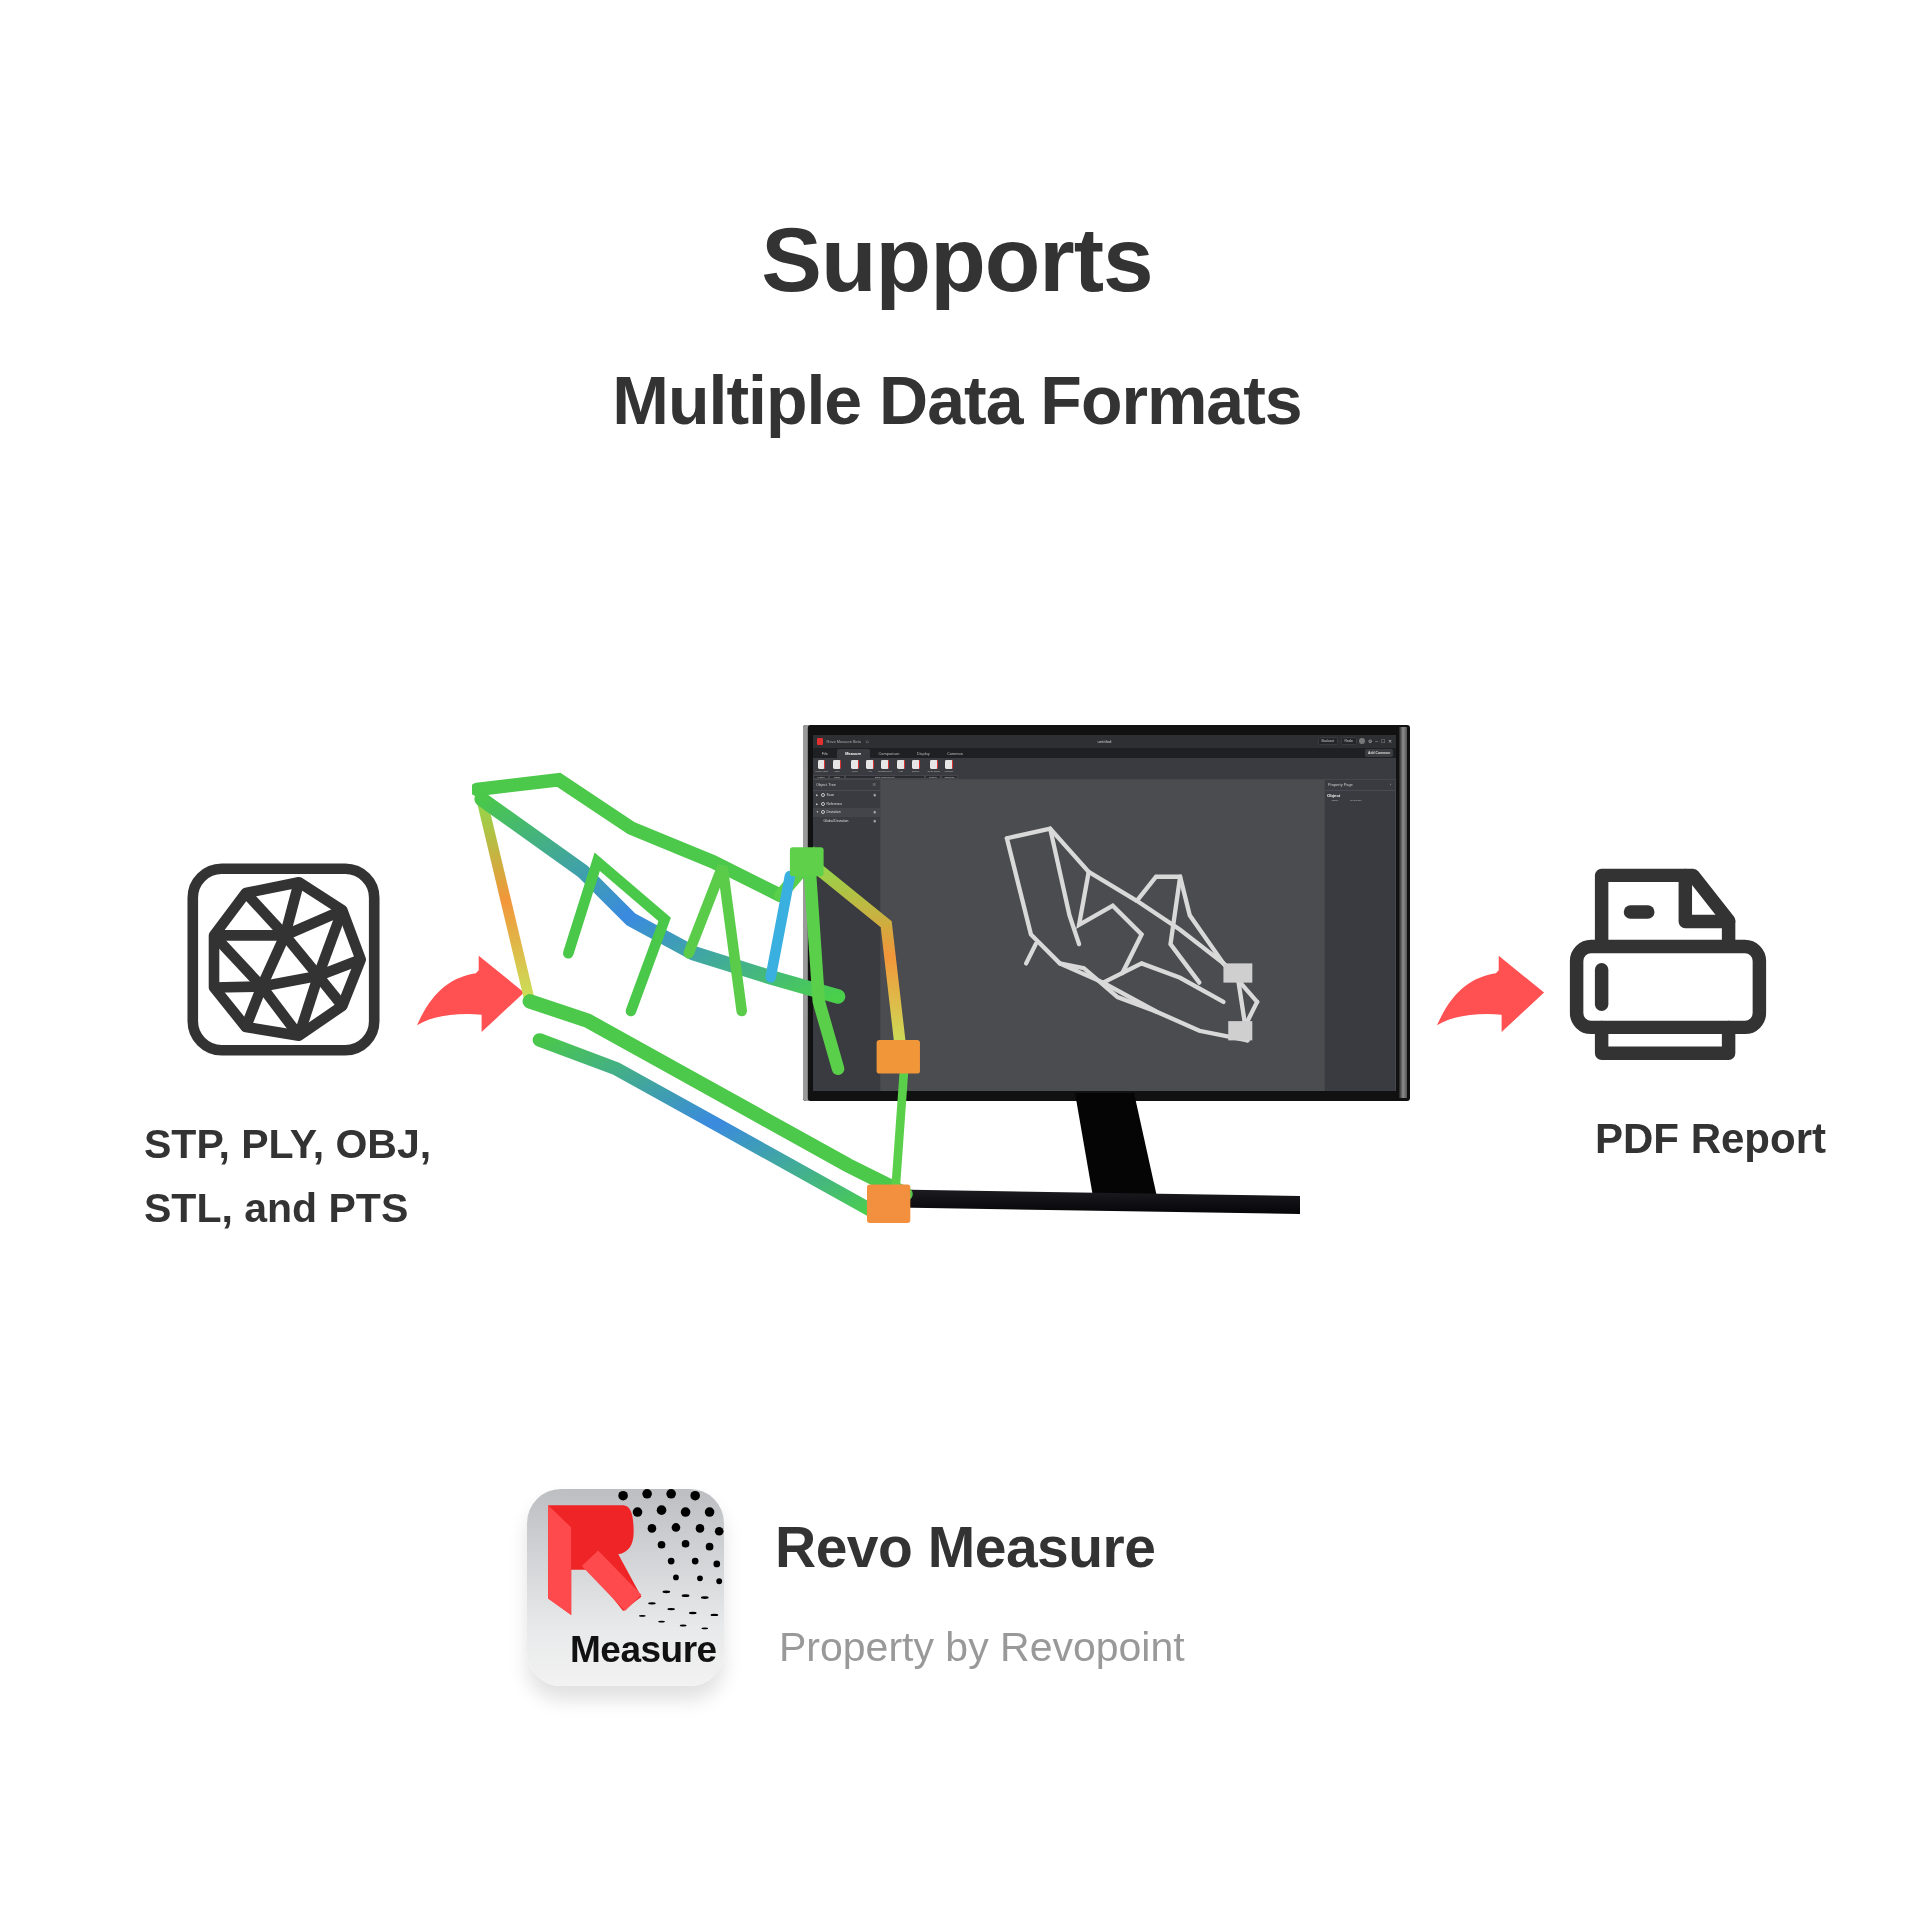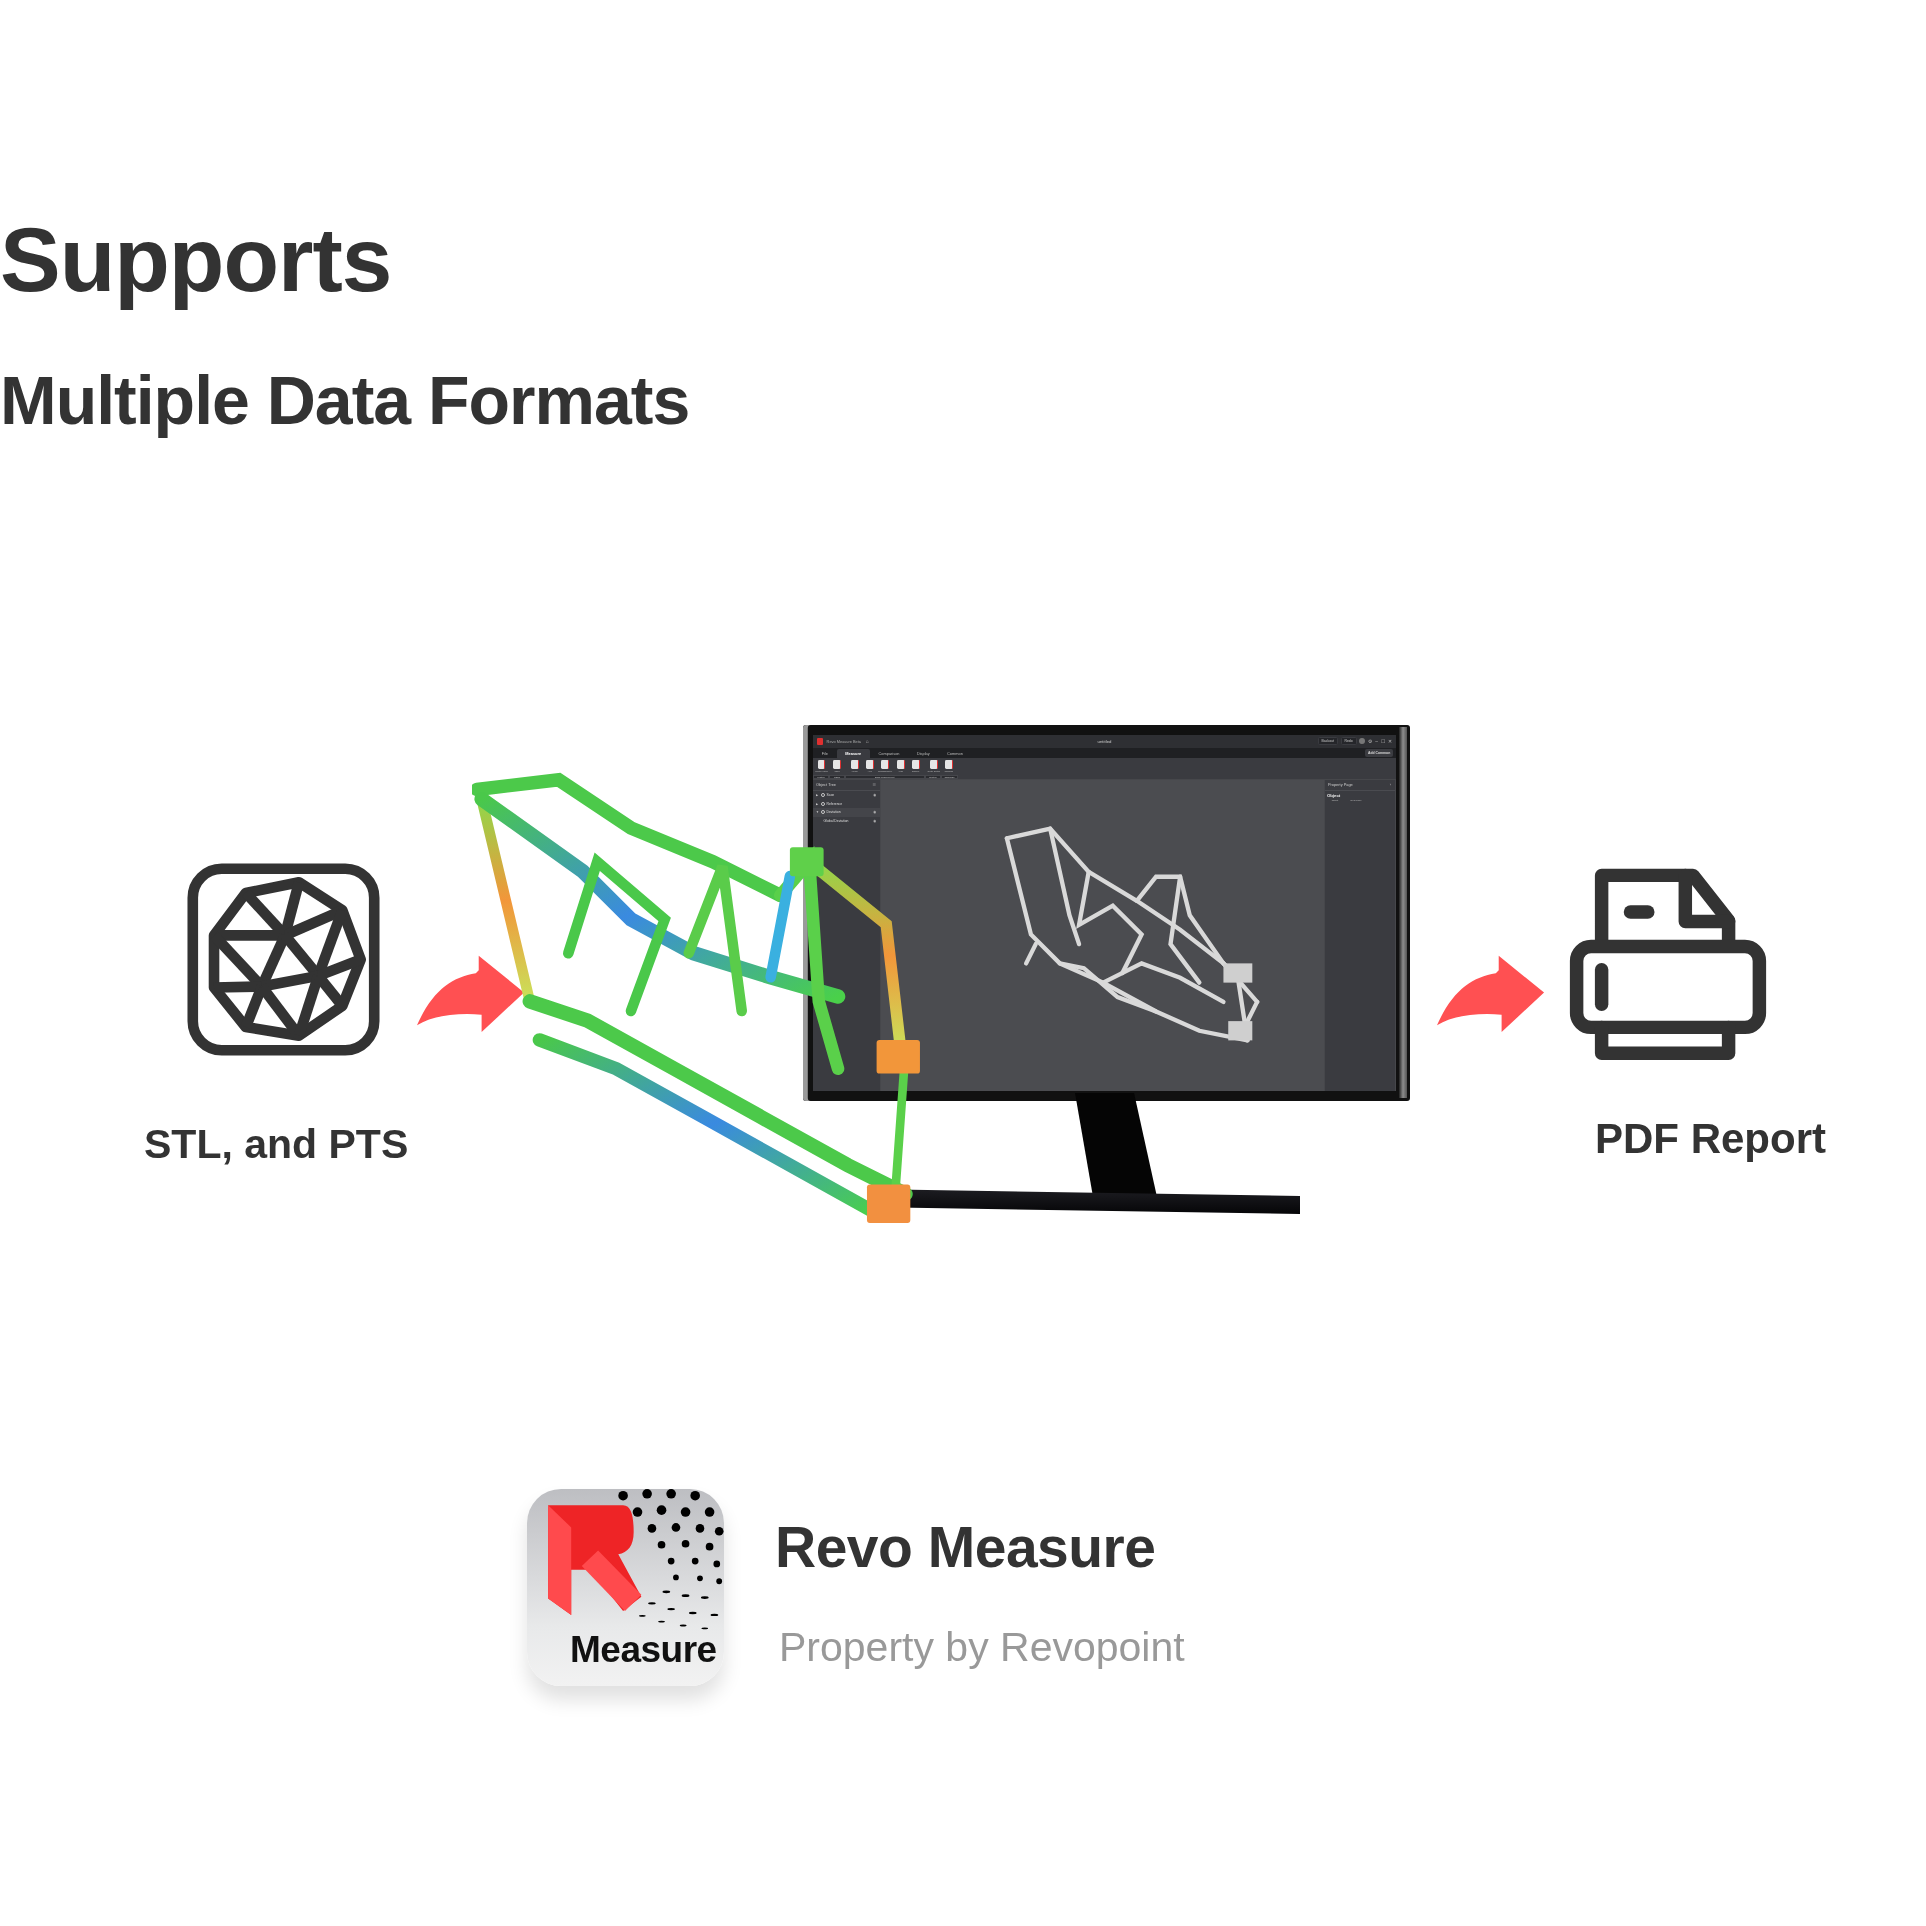--- a/index.html
+++ b/index.html
@@ -1,19 +1,19 @@
 <!DOCTYPE html>
 <html style="font-size:7.7px"><head>
 <meta charset="utf-8">
 <style>
   * { box-sizing: border-box; margin: 0; padding: 0; }
   html, body { width: 1926px; height: 1926px; background: #ffffff; overflow: hidden; }
   body { position: relative; font-family: "Liberation Sans", "DejaVu Sans", sans-serif; color: #333333; }
 
-  .headline { position: absolute; left: 0; width: 1914px; text-align: left; font-weight: 700; color: #333333; letter-spacing: -1px; }
+  .headline { position: absolute; left: 0; width: 1914px; text-align: center; font-weight: 700; color: #333333; letter-spacing: -1px; }
   .headline.l1 { top: 207px; font-size: 91px; line-height: 106px; }
   .headline.l2 { top: 347px; font-size: 68px; line-height: 106px; }
 
   .src-icon { position: absolute; left: 187px; top: 863px; width: 193px; height: 193px; }
   .src-label { position: absolute; left: 144px; top: 1112px; width: 337px; font-size: 41px; font-weight: 700; line-height: 64px; color: #333333; }
 
   .arrow-left { position: absolute; left: 413px; top: 951px; width: 116px; height: 82px; }
   .arrow-right { position: absolute; left: 1433px; top: 951px; width: 116px; height: 82px; }
 
   .pdf-icon { position: absolute; left: 1567px; top: 860px; width: 202px; height: 202px; }
@@ -97,20 +97,21 @@
     <line x1="56" y1="150" x2="155" y2="256"></line>
     <line x1="56" y1="258" x2="155" y2="256"></line>
     <line x1="155" y1="256" x2="272" y2="234"></line>
     <line x1="155" y1="256" x2="122" y2="340"></line>
     <line x1="155" y1="256" x2="232" y2="358"></line>
     <line x1="272" y1="234" x2="232" y2="358"></line>
     <line x1="272" y1="234" x2="322" y2="296"></line>
   </g>
 </svg>
 <div class="src-label">
+  <div>STP, PLY, OBJ,</div>
   <div>STL, and PTS</div>
 </div>
 
 <svg class="arrow-left" viewBox="0 0 240 170">
   <path d="M8,172 C40,100 80,72 130,64 L136,58 L136,28 L230,104 L142,186 L142,150 C90,146 40,152 8,172 Z" fill="#FF5052" transform="translate(0,-18)"></path>
 </svg>
 <svg class="arrow-right" viewBox="0 0 240 170">
   <path d="M8,172 C40,100 80,72 130,64 L136,58 L136,28 L230,104 L142,186 L142,150 C90,146 40,152 8,172 Z" fill="#FF5052" transform="translate(0,-18)"></path>
 </svg>
 

